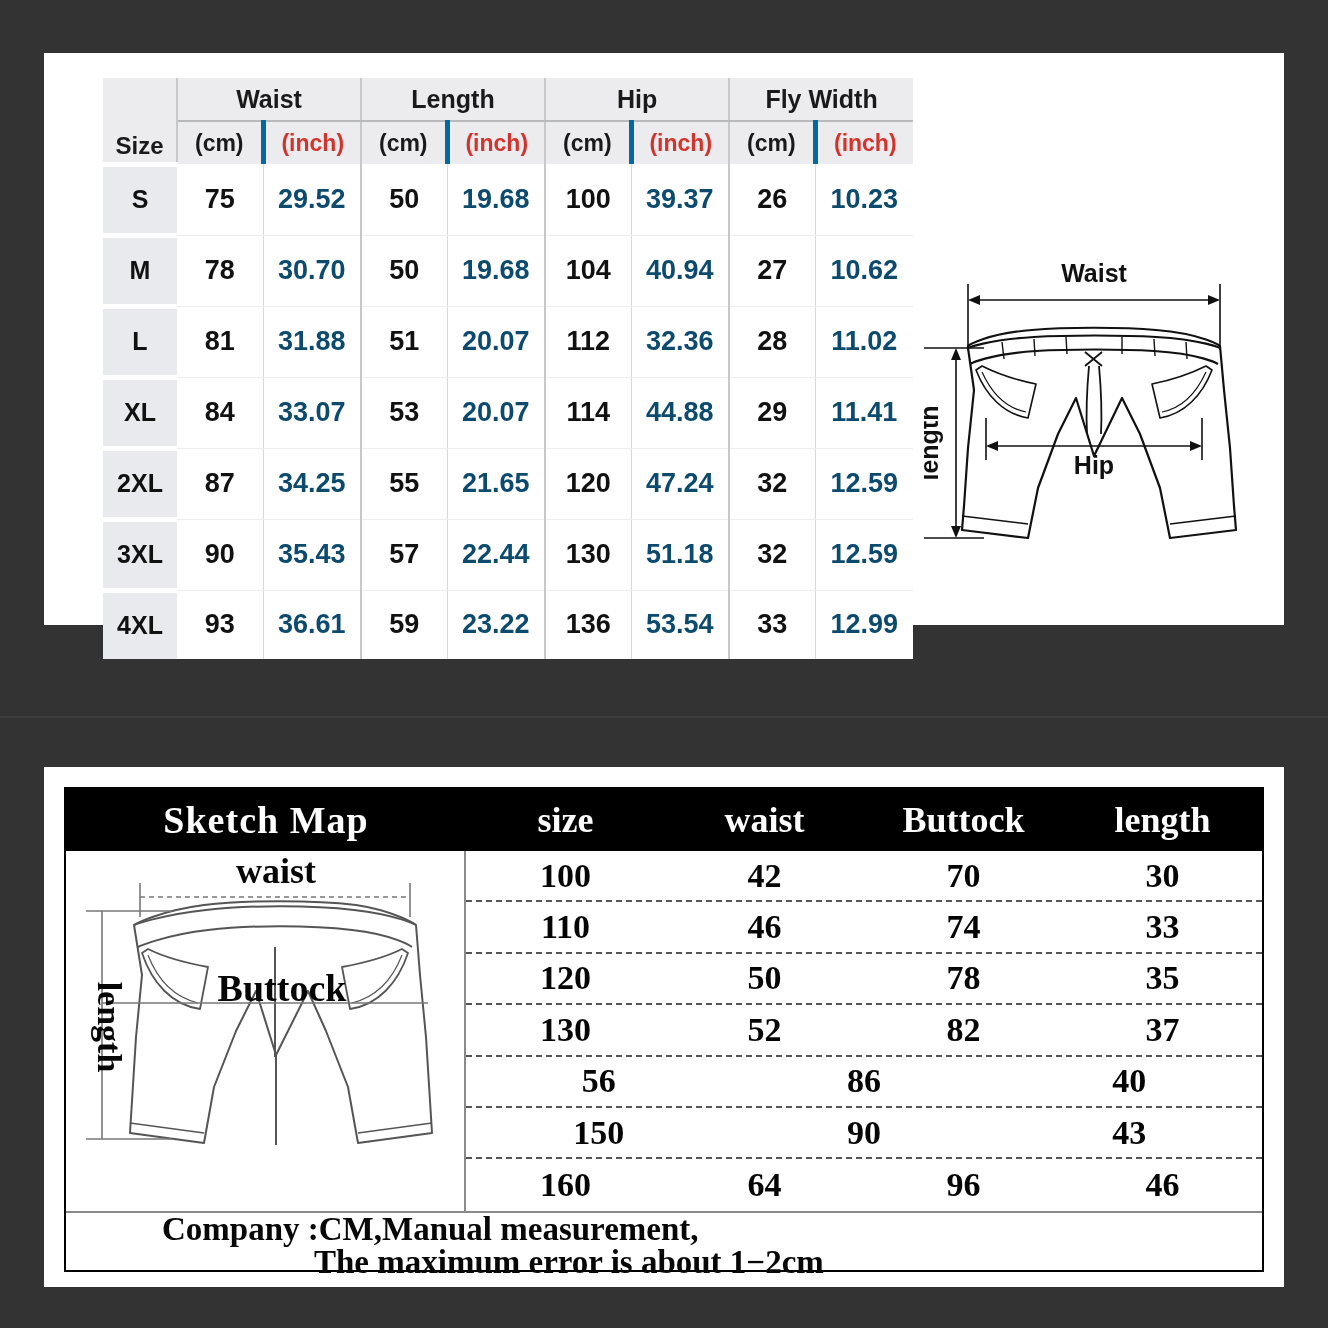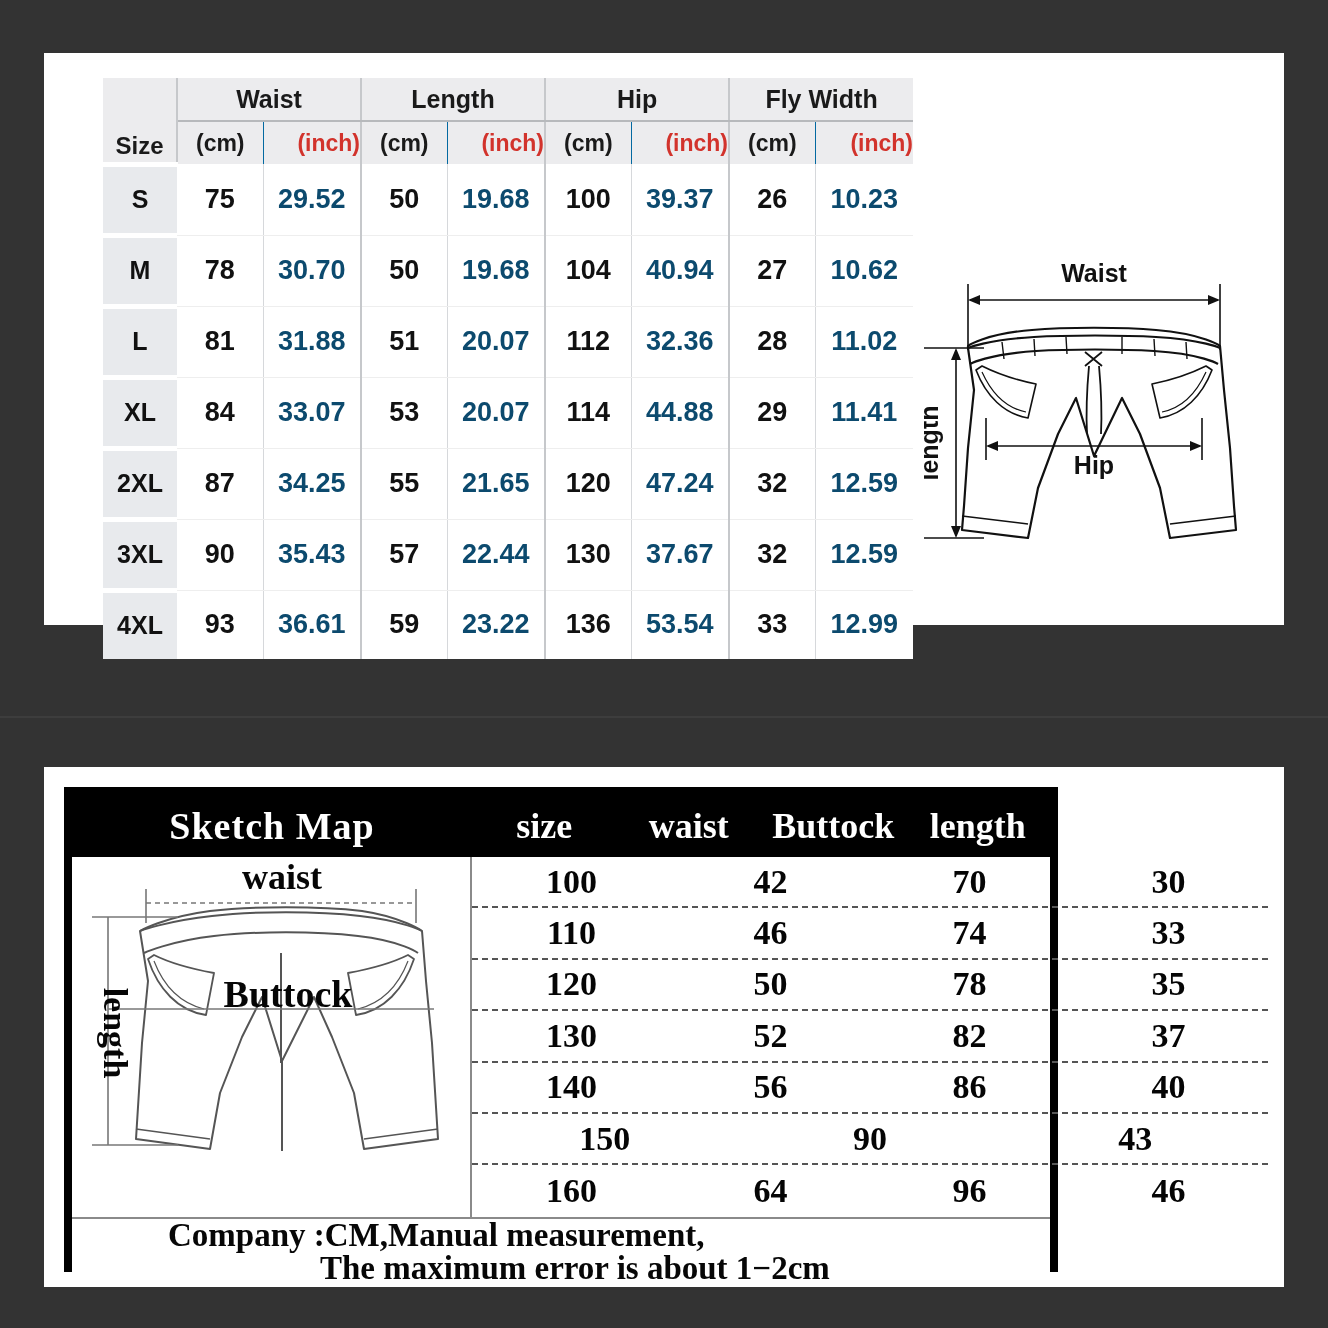--- a/index.html
+++ b/index.html
@@ -69,21 +69,21 @@
 
   #size-chart tr.hdr-sub th {
     height: 42px;
     font-size: 23px;
     font-weight: bold;
     color: #1a1a1a;
     background: #ececee;
   }
   #size-chart tr.hdr-sub th.inch { color: #d2332c; }
   #size-chart tr.hdr-sub th.vsep-strong { border-left: 2px solid #c6c8cb; }
-  #size-chart tr.hdr-sub th.vsep-light  { border-left: 1px solid #0369a1; text-align: right; }
+  #size-chart tr.hdr-sub th.vsep-light  { border-left: 5px solid #0369a1; }
 
   #size-chart tbody td {
     height: 66px;
     font-size: 27px;
     font-weight: bold;
     color: #111111;
     background: #ffffff;
     border-bottom: 1px solid #eeeeee;
   }
   #size-chart tbody td.szcell {
@@ -124,23 +124,23 @@
     width: 1240px;
     height: 520px;
     background: #ffffff;
     box-sizing: border-box;
   }
 
   #sketch-wrap {
     position: absolute;
     left: 20px;
     top: 20px;
-    width: 994px;
+    width: 1200px;
     height: 485px;
-    border: 8px solid #000000;
+    border: 2px solid #000000;
     box-sizing: border-box;
     background: #ffffff;
   }
 
   
   #sketch-header {
     position: absolute;
     left: 0; top: 0;
     width: 100%;
     height: 62px;
@@ -336,21 +336,21 @@
           <td class="vsep-strong">32</td>
           <td class="inch vsep-light">12.59</td>
         </tr>
         <tr>
           <td class="szcell">3XL</td>
           <td>90</td>
           <td class="inch vsep-light">35.43</td>
           <td class="vsep-strong">57</td>
           <td class="inch vsep-light">22.44</td>
           <td class="vsep-strong">130</td>
-          <td class="inch vsep-light">37.67</td>
+          <td class="inch vsep-light">51.18</td>
           <td class="vsep-strong">32</td>
           <td class="inch vsep-light">12.59</td>
         </tr>
         <tr>
           <td class="szcell">4XL</td>
           <td>93</td>
           <td class="inch vsep-light">36.61</td>
           <td class="vsep-strong">59</td>
           <td class="inch vsep-light">23.22</td>
           <td class="vsep-strong">136</td>
@@ -496,21 +496,20 @@
           <div class="cell">78</div>
           <div class="cell">35</div>
         </div>
         <div class="srow">
           <div class="cell">130</div>
           <div class="cell">52</div>
           <div class="cell">82</div>
           <div class="cell">37</div>
         </div>
         <div class="srow">
-          <div class="cell">140</div>
           <div class="cell">56</div>
           <div class="cell">86</div>
           <div class="cell">40</div>
         </div>
         <div class="srow">
           <div class="cell">150</div>
           <div class="cell">90</div>
           <div class="cell">43</div>
         </div>
         <div class="srow">

